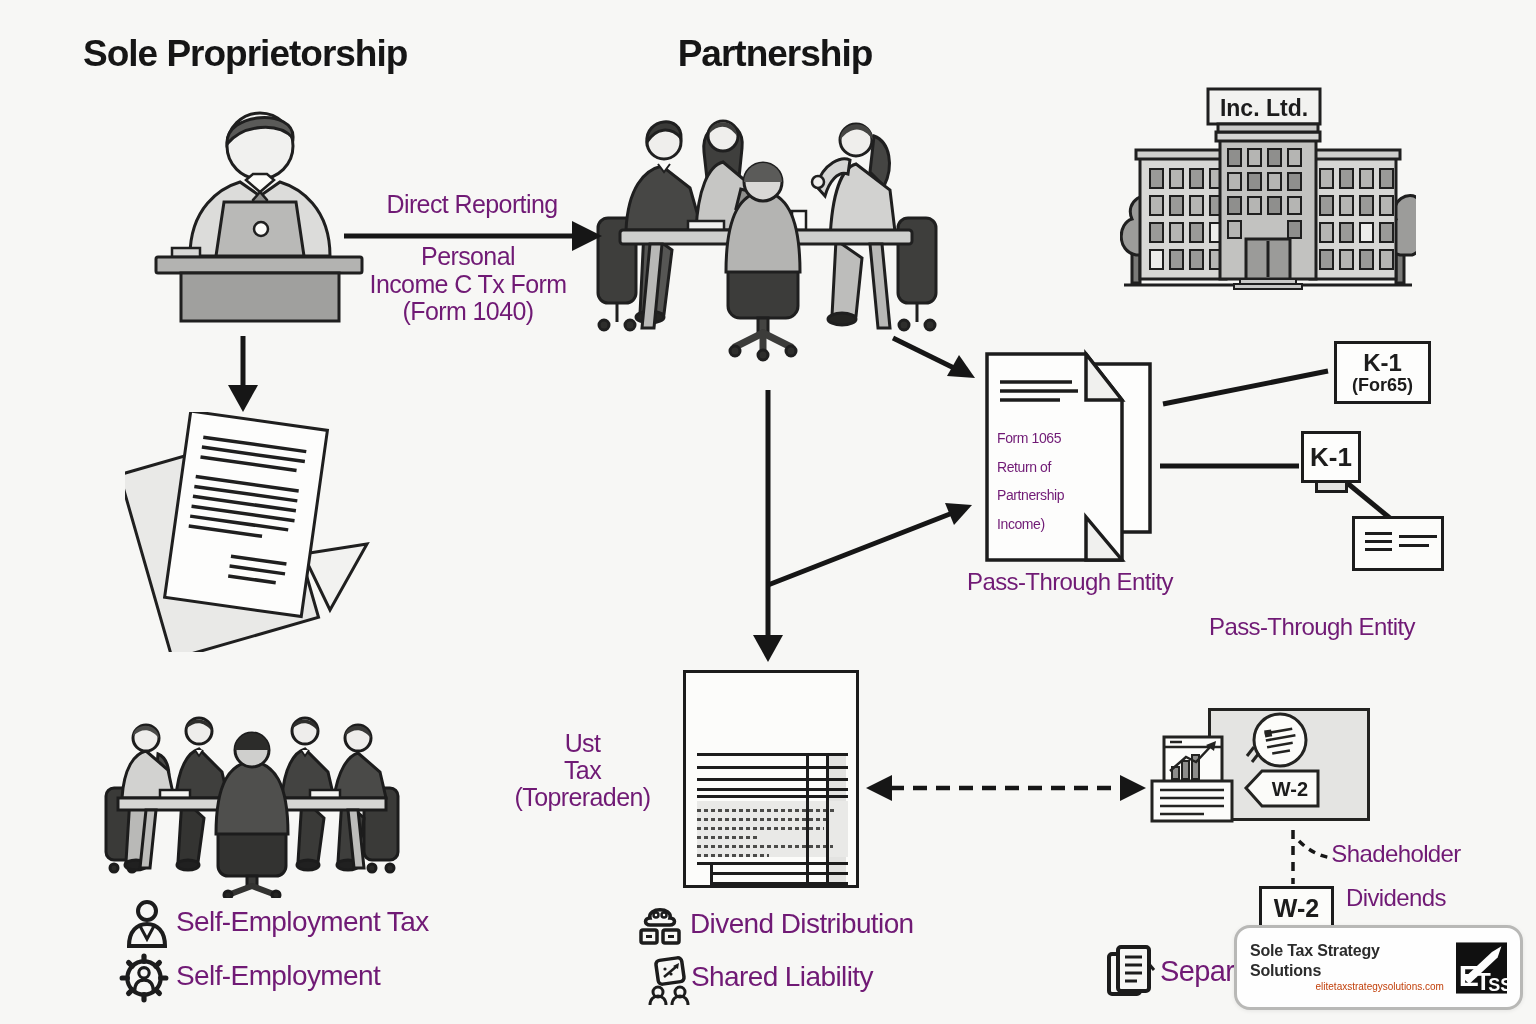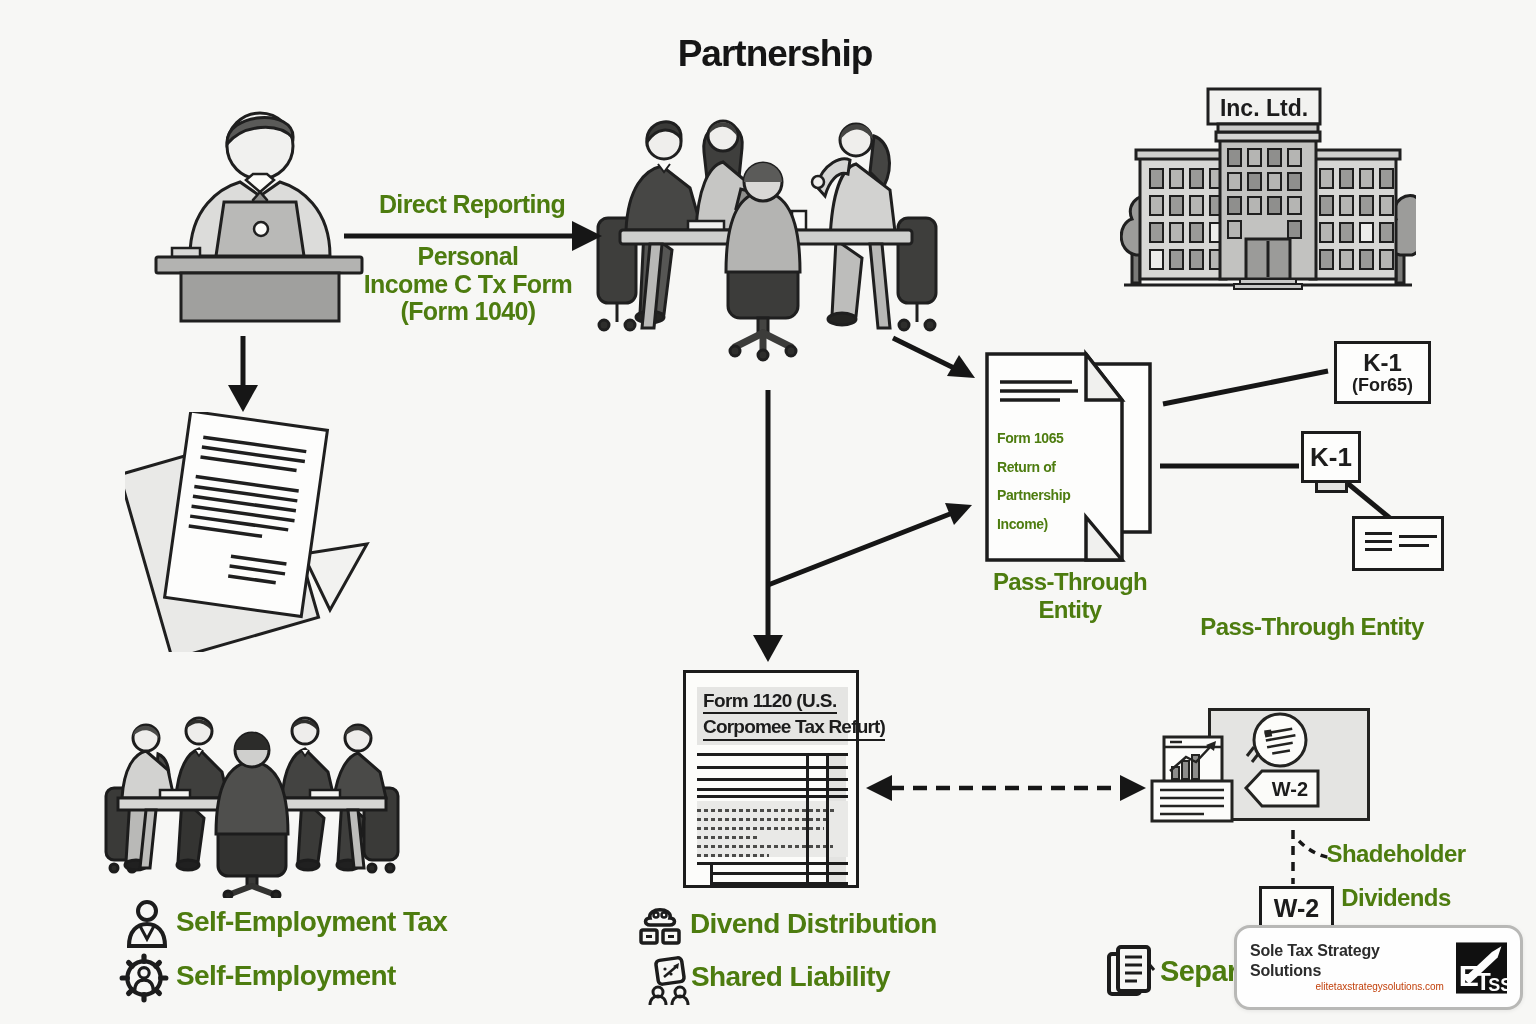--- a/index.html
+++ b/index.html
@@ -4,21 +4,21 @@
 <style>
   html,body{margin:0;padding:0;background:#e9e9e7;}
   .stage{
     position:relative;width:1536px;height:1024px;overflow:hidden;
     background:#f7f7f5;
     font-family:"Liberation Sans","DejaVu Sans",sans-serif;
     color:#1c1c1c;
   }
   .abs{position:absolute;}
   .h1{font-size:37px;font-weight:800;letter-spacing:-1px;color:#161616;white-space:nowrap;}
-  .lbl{font-weight:700;letter-spacing:-0.6px;color:#4d7c0f;}
+  .lbl{font-weight:400;letter-spacing:-0.6px;color:#701a75;}
   .center{text-align:center;}
   .doc{background:#fcfcfa;border:3.5px solid #1c1c1c;box-sizing:border-box;}
   .thinline{position:absolute;background:#1c1c1c;height:2.5px;}
   .vline{position:absolute;background:#1c1c1c;width:2.5px;}
   .dotrow{height:3px;background:repeating-linear-gradient(90deg,#4b4b49 0 4px,transparent 4px 7px);margin:6px 0;}
   .k1box{background:#fdfdfc;border:3.5px solid #1c1c1c;box-sizing:border-box;display:flex;flex-direction:column;align-items:center;justify-content:center;}
   .watermark{
     background:#fefefe;border:3px solid #b8b8b6;border-radius:16px;box-sizing:border-box;
     display:flex;align-items:center;justify-content:flex-end;gap:12px;padding:0 13px;
     box-shadow:0 1px 4px rgba(0,0,0,0.08);
@@ -26,20 +26,21 @@
   .wm-text{display:flex;flex-direction:column;align-items:flex-end;line-height:1.25;}
   .wm-brand{font-size:16px;font-weight:700;color:#2c2c2c;letter-spacing:-0.2px;}
   .wm-url{font-size:10px;color:#c2410c;}
   svg{display:block;}
 </style>
 </head>
 <body>
 
 <div class="stage">
 
+  <div class="abs h1" style="left:83px;top:33px;">Sole Proprietorship</div>
   <div class="abs h1 center" style="left:640px;top:33px;width:270px;">Partnership</div>
 
   <svg class="abs" style="left:128px;top:88px;" width="265" height="245" viewBox="0 0 265 245">
     <g stroke="#1f1f1f" stroke-width="3">
       <path d="M62,168 C62,120 92,100 112,94 L132,108 L152,94 C172,100 202,120 202,168 Z" fill="#dcdcda"></path>
       <circle cx="132" cy="58" r="33" fill="#f1f1ef"></circle>
       <path d="M99,56 C97,24 167,20 165,50 C150,34 116,36 99,56 Z" fill="#5a5a58"></path>
       <path d="M118,92 L132,104 L146,92 L139,86 L125,86 Z" fill="#fbfbf9" stroke-width="2.5"></path>
       <path d="M132,104 L125,112 L130,150 L134,150 L139,112 Z" fill="#8f8f8d" stroke-width="2.5"></path>
       <path d="M96,114 L168,114 L176,168 L88,168 Z" fill="#b9b9b7"></path>
@@ -269,26 +270,20 @@
   <div class="abs doc" style="left:1352px;top:516px;width:92px;height:55px;border-width:3px;z-index:6;">
     <div class="thinline" style="left:10px;top:13px;width:27px;"></div>
     <div class="thinline" style="left:10px;top:21px;width:27px;"></div>
     <div class="thinline" style="left:10px;top:29px;width:27px;"></div>
     <div class="thinline" style="left:44px;top:16px;width:38px;"></div>
     <div class="thinline" style="left:44px;top:25px;width:30px;"></div>
   </div>
   <div class="abs lbl center" style="left:1192px;top:613px;width:240px;font-size:24px;z-index:6;">Pass-Through Entity</div>
 
   <div class="abs doc" style="left:683px;top:670px;width:176px;height:218px;z-index:4;">
-    <div class="abs" style="left:11px;top:14px;width:151px;height:58px;background:#e5e5e3;">
-      <div style="position:absolute;left:6px;top:3px;font-size:19px;letter-spacing:-0.6px;white-space:nowrap;">
-        <span style="font-weight:800;border-bottom:2.5px solid #1c1c1c;padding-bottom:1px;">Form 1120</span><span style="font-weight:600;border-bottom:2px solid #1c1c1c;padding-bottom:1px;"> (U.S.</span>
-      </div>
-      <div style="position:absolute;left:6px;top:29px;font-size:19px;font-weight:600;letter-spacing:-0.8px;border-bottom:2px solid #1c1c1c;padding-bottom:1px;white-space:nowrap;">Corpomee Tax Refurt)</div>
-    </div>
     <div class="abs" style="left:140px;top:80px;width:20px;height:132px;background:#e3e3e1;"></div>
     <div class="thinline" style="left:11px;top:80px;width:151px;"></div>
     <div class="thinline" style="left:11px;top:93px;width:151px;"></div>
     <div class="thinline" style="left:11px;top:105px;width:151px;"></div>
     <div class="thinline" style="left:11px;top:115px;width:151px;"></div>
     <div class="thinline" style="left:11px;top:122px;width:151px;"></div>
     <div class="abs" style="left:11px;top:128px;width:151px;height:56px;background:#e9e9e7;padding-top:2px;box-sizing:border-box;">
       <div class="dotrow" style="width:92%;"></div>
       <div class="dotrow" style="width:88%;"></div>
       <div class="dotrow" style="width:84%;"></div>
@@ -297,20 +292,25 @@
       <div class="dotrow" style="width:48%;"></div>
     </div>
     <div class="thinline" style="left:11px;top:189px;width:151px;"></div>
     <div class="thinline" style="left:24px;top:199px;width:138px;"></div>
     <div class="thinline" style="left:24px;top:209px;width:138px;"></div>
     <div class="vline" style="left:24px;top:189px;height:24px;"></div>
     <div class="vline" style="left:120px;top:80px;height:132px;"></div>
     <div class="vline" style="left:140px;top:80px;height:132px;"></div>
   </div>
 
+  <div class="abs lbl center" style="left:495px;top:730px;width:175px;font-size:25px;line-height:27px;z-index:6;">
+    <span style="display:block;">Ust</span>
+    <span style="display:block;">Tax</span>
+    <span style="display:block;">(Topreraden)</span>
+  </div>
 
   <div class="abs" style="left:1208px;top:708px;width:162px;height:113px;background:#e4e4e2;border:3px solid #232321;box-sizing:border-box;z-index:4;"></div>
   <svg class="abs" style="left:1240px;top:710px;z-index:6;" width="78" height="66" viewBox="0 0 78 66">
     <g stroke="#232321" stroke-width="3" fill="none">
       <circle cx="40" cy="30" r="26" fill="#fcfcfa"></circle>
       <g stroke-width="2.5" transform="rotate(-10 40 30)">
         <line x1="26" y1="21" x2="54" y2="21"></line>
         <line x1="26" y1="28" x2="56" y2="28"></line>
         <line x1="26" y1="35" x2="52" y2="35"></line>
         <line x1="30" y1="42" x2="48" y2="42"></line>

